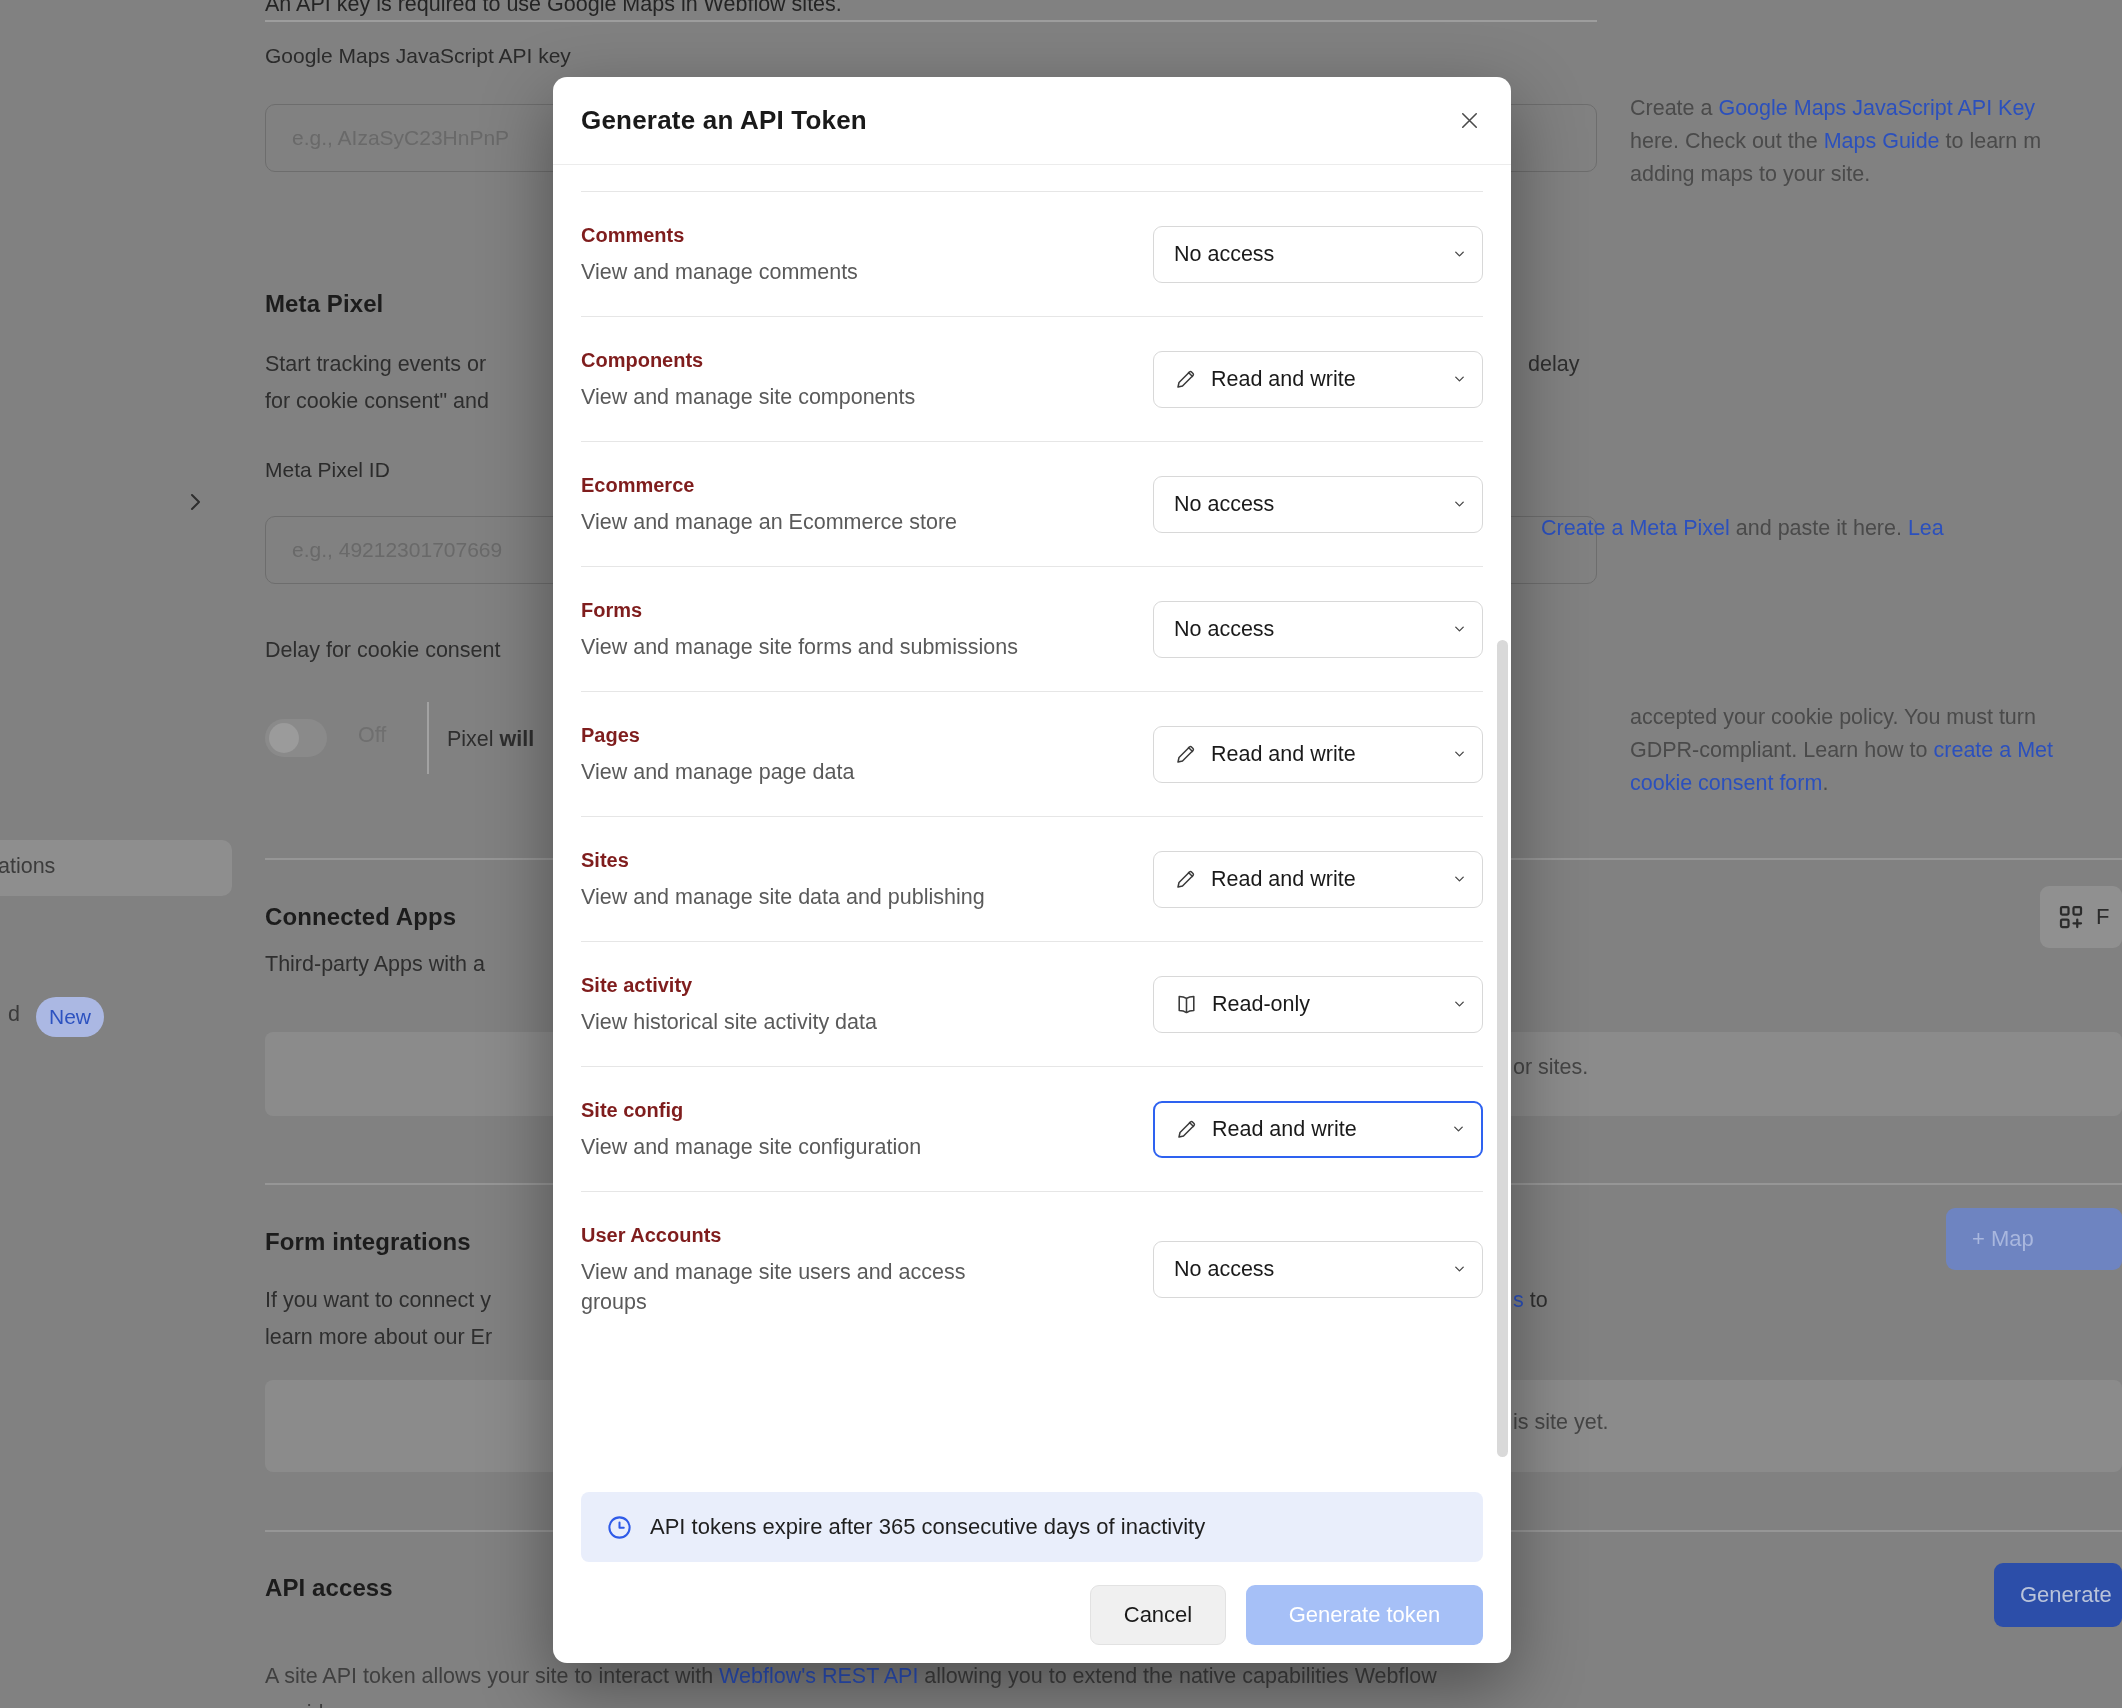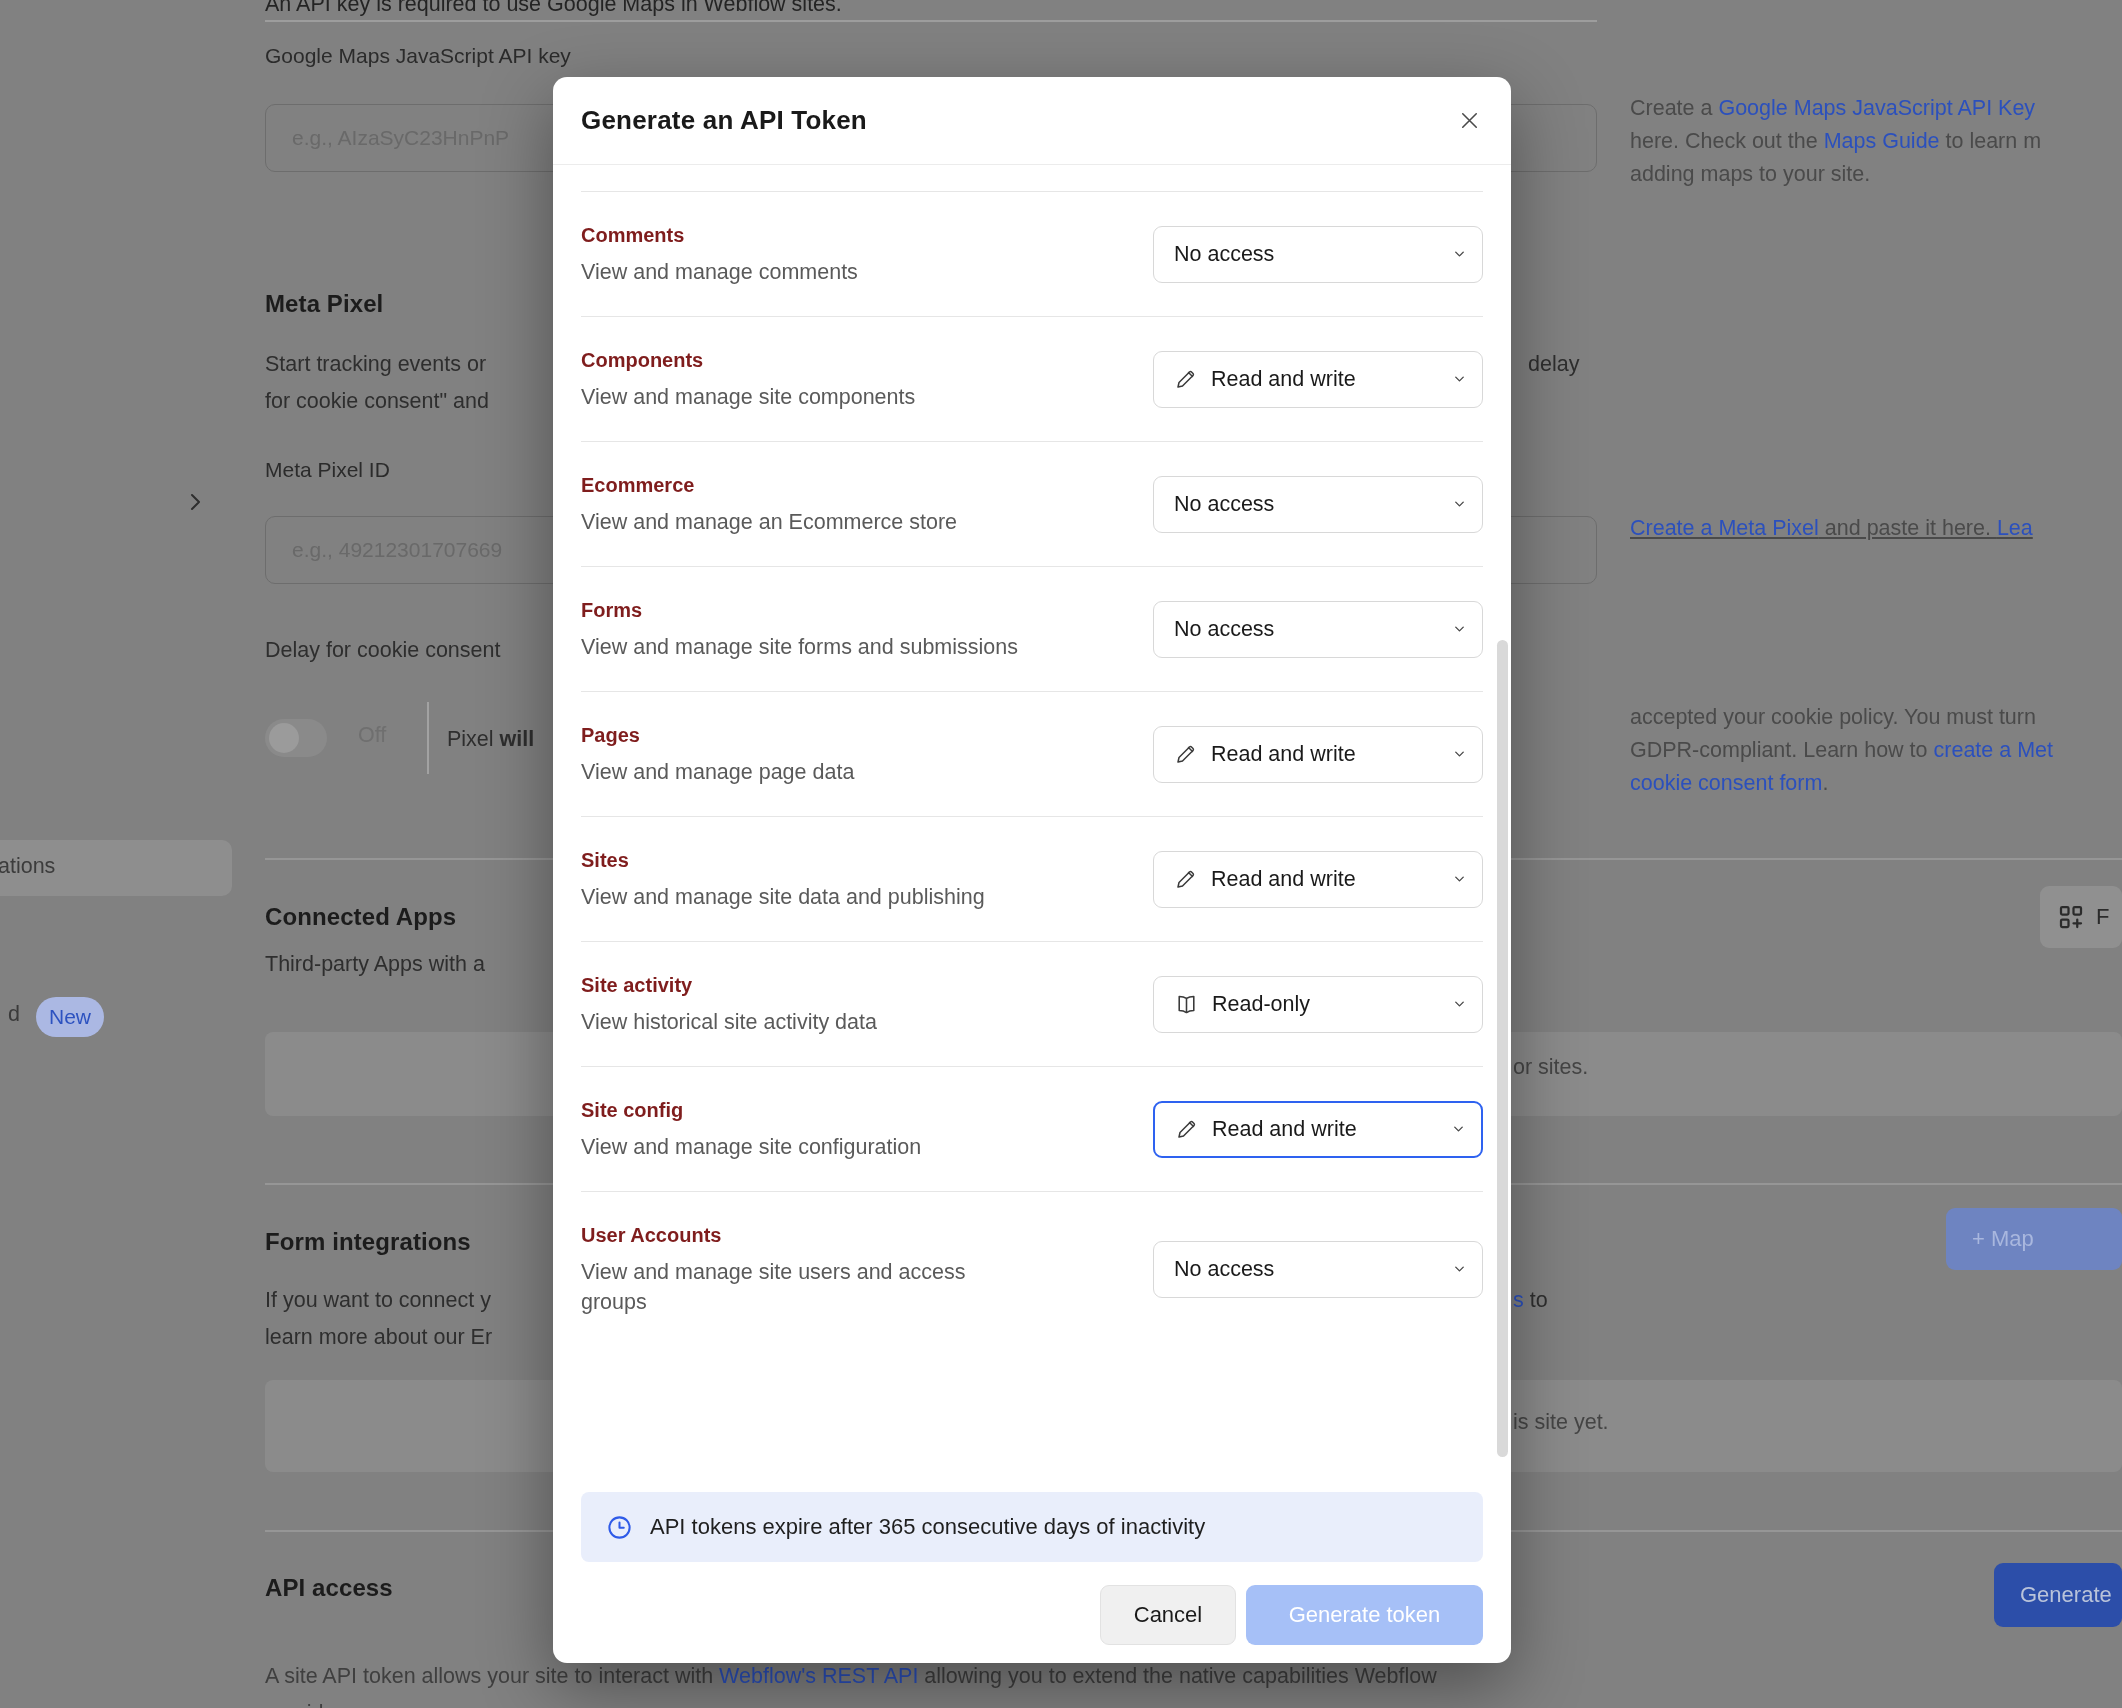--- a/index.html
+++ b/index.html
@@ -48,21 +48,21 @@
   .select { width:330px; height:57px; flex:0 0 auto; border:1.5px solid #d8d8d8; border-radius:9px; background:#fff;
             display:flex; align-items:center; gap:13px; padding:0 44px 0 20px; position:relative; cursor:pointer; }
   .select.selected { border:2px solid #2e62f0; }
   .select .lbl { font-size:21.5px; color:#1a1a1a; }
   .select .chev { position:absolute; right:15px; top:50%; transform:translateY(-50%); display:flex; }
   .select .ic { display:flex; }
 
   .m-footer { flex:0 0 auto; padding:0 28px 18px; }
   .notice { height:70px; background:#e9eefb; border-radius:8px; display:flex; align-items:center; gap:17px; padding:0 25px; }
   .notice-text { font-size:22px; color:#1f1f1f; }
-  .m-buttons { display:flex; justify-content:flex-end; gap:10px; margin-top:23px; }
+  .m-buttons { display:flex; justify-content:flex-end; gap:20px; margin-top:23px; }
   .btn { height:60px; border-radius:9px; display:flex; align-items:center; justify-content:center; font-size:22px; cursor:pointer; }
   .btn-cancel { width:136px; background:#f0f0f0; border:1px solid #e2e2e2; color:#1a1a1a; }
   .btn-primary { width:237px; background:#a6c0f7; color:#ffffff; }
   #scroll-thumb { position:absolute; left:944px; top:563px; width:11px; height:817px; border-radius:6px; background:#d9d9d9; z-index:11; }
 </style>
 </head>
 <body>
 
 <div id="bg">
 
@@ -90,21 +90,21 @@
   <div class="abs" style="left:183px; top:490px;">
     <svg width="24" height="24" viewBox="0 0 24 24" fill="none" stroke="#2e2e2e" stroke-width="2" stroke-linecap="round" stroke-linejoin="round">
         <path d="M9 5l7 7-7 7"></path>
       </svg>
   </div>
   <div class="abs bg-label" style="left:265px; top:458px;">Meta Pixel ID</div>
   <div class="bg-input" style="left:265px; top:516px; width:1332px;">
     <span>e.g., 49212301707669</span>
   </div>
 
-  <div class="abs bg-muted clip" style="left:1630px; top:512px; width:492px;text-decoration:underline;">
+  <div class="abs bg-muted clip" style="left:1541px; top:512px; width:492px;">
     <span class="bg-link">Create a Meta Pixel</span><span> and paste it here. </span><span class="bg-link">Lea</span>
   </div>
 
   <div class="abs bg-text clip" style="left:265px; top:634px; width:288px;">Delay for cookie consent</div>
   <div class="toggle" style="left:265px; top:719px;">
     <div class="knob"></div>
   </div>
   <div class="abs" style="left:358px; top:723px; font-size:21.5px; color:#6f6f6f;">Off</div>
   <div class="vdiv" style="left:427px; top:702px; height:72px;"></div>
   <div class="abs bg-text clip" style="left:447px; top:723px; width:104px;">

